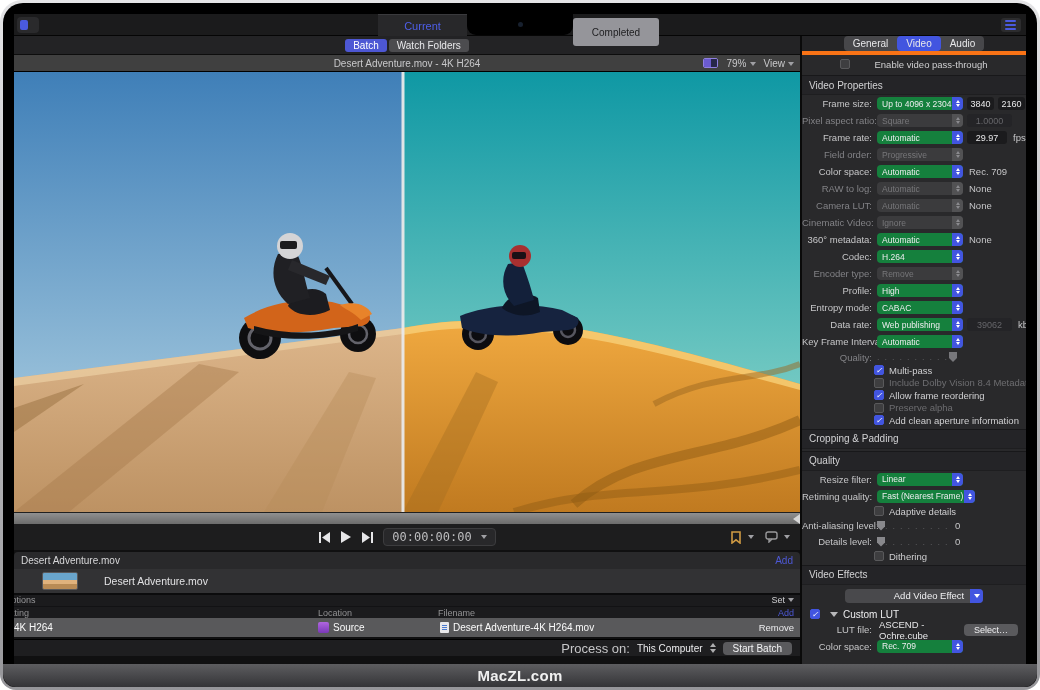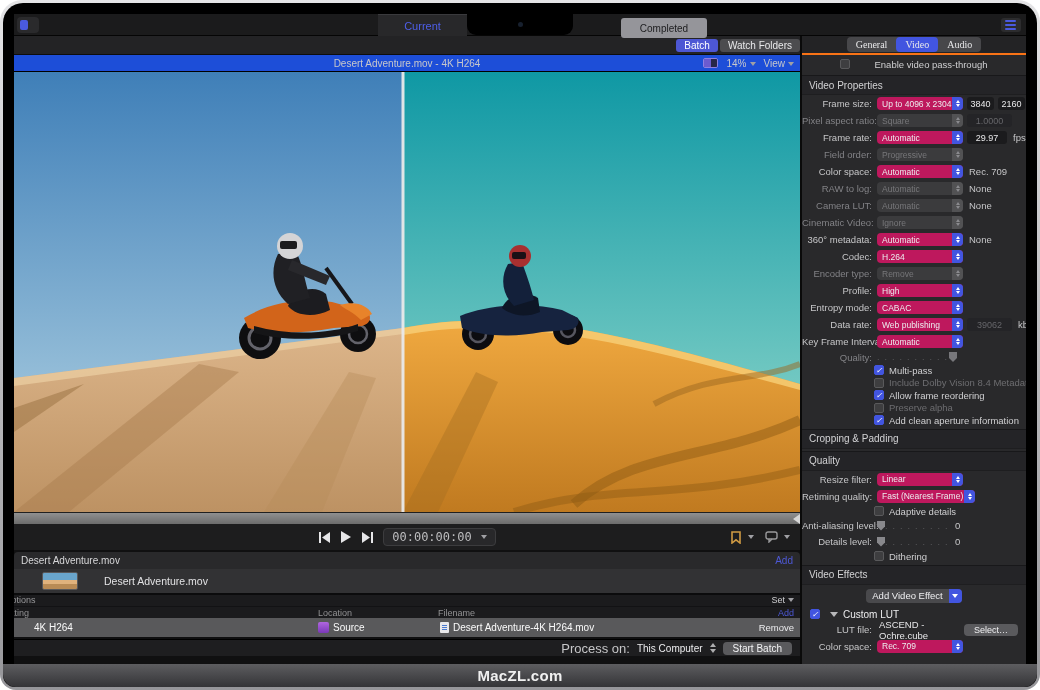--- a/index.html
+++ b/index.html
@@ -20,37 +20,37 @@
   .stub { position:absolute; left:3px; top:3px; width:22px; height:16px; background:#2a2a2c;
     border-radius:4px; overflow:hidden; }
   .stub i { display:block; width:8px; height:10px; margin:3px 0 0 3px; background:#4a5ae0; border-radius:2px; }
   .tab-current { position:absolute; left:364px; top:0; width:89px; height:22px; background:#28282a;
     border-top:1px solid #3a3a3d; color:#4e5ee8; font-size:11px;
     display:flex; align-items:center; justify-content:center; }
   .notch { position:absolute; left:453px; top:0; width:106px; height:21px; background:#000;
     border-radius:0 0 9px 9px; }
   .notch i { position:absolute; left:50%; top:8px; width:5px; height:5px; margin-left:-2px;
     border-radius:50%; background:#17202e; }
-  .tab-completed { position:absolute; left:559px; top:4px; width:86px; height:20px; background:#95959a;
-    border-radius:3px; color:#1d1d1f; font-size:10px; display:flex; align-items:center; justify-content:center;margin-left:48px; }
+  .tab-completed { position:absolute; left:559px; top:4px; width:86px; height:28px; background:#95959a;
+    border-radius:3px; color:#1d1d1f; font-size:10px; display:flex; align-items:center; justify-content:center; }
   .insp-toggle { position:absolute; right:5px; top:4px; width:20px; height:14px; background:#2c2c2e;
     border-radius:3px; display:flex; flex-direction:column; justify-content:center; gap:2px; padding-left:4px; }
   .insp-toggle i { width:11px; height:2px; background:#4a5ae0; border-radius:1px; }
 
   .main { display:flex; height:628px; }
   .leftpane { width:786px; display:flex; flex-direction:column; }
   .rightpane { width:226px; background:#29292b; border-left:2px solid #0a0a0a; display:flex; flex-direction:column; }
 
   
   .tabstrip { height:19px; background:#232325; border-bottom:1px solid #0d0d0d;
-    display:flex; align-items:center; justify-content:flex-end; gap:2px; }
+    display:flex; align-items:center; justify-content:center; gap:2px; }
   .seg { font-size:10px; padding:1px 8px; border-radius:3px; color:#e8e8ea; }
   .seg.batch { background:#4d57d4; color:#fff; }
   .seg.watch { background:#4c4c4f; }
-  .ptitle { height:17px; background:#1d4ed8; border-bottom:1px solid #000; position:relative; }
+  .ptitle { height:17px; background:#404040; border-bottom:1px solid #000; position:relative; }
   .ptitle .title { position:absolute; left:0; right:0; top:0; bottom:0; display:flex;
     align-items:center; justify-content:center; color:#c8c8ca; font-size:10px; }
   .pt-right { position:absolute; right:6px; top:0; height:100%; display:flex; align-items:center; gap:8px;
     color:#c8c8ca; font-size:10px; }
   .split-icon { display:flex; width:15px; height:10px; border:1px solid #8f7fe0; border-radius:2px; overflow:hidden; }
   .split-icon i:first-child { width:50%; background:#6b5bd0; }
   .split-icon i:last-child { width:50%; background:#27274a; }
   .chev { display:inline-block; width:0; height:0; border-left:3px solid transparent;
     border-right:3px solid transparent; border-top:4px solid #a0a0a4; margin-left:3px; vertical-align:middle; }
   .preview { height:440px; background:#000; position:relative; }
@@ -82,49 +82,49 @@
   .captions-row { height:11px; background:#1b1b1d; position:relative; }
   .captions-row .cap { position:absolute; left:-14px; top:0; color:#98989a; font-size:9px; }
   .setbtn { position:absolute; right:6px; top:0; color:#cfcfd1; font-size:9px; display:flex; align-items:center; }
   .cols-row { height:12px; background:#1b1b1d; border-top:1px solid #121214; position:relative;
     font-size:9px; color:#929294; }
   .cols-row span { position:absolute; top:1px; }
   .c-setting { left:-13px; } .c-location { left:304px; } .c-filename { left:424px; }
   .c-add { right:6px; color:#4d58d6; }
   .output-row { height:19px; background:#59595b; position:relative; display:flex; align-items:center;
     font-size:10px; color:#fafafa; }
-  .out-setting { margin-left:20px; }
+  .out-setting { margin-left:0; }
   .out-loc { position:absolute; left:304px; display:flex; align-items:center; gap:4px; }
   .loc-icon { width:11px; height:11px; border-radius:2px; background:linear-gradient(#b066e0,#7a38b8); }
   .out-file { position:absolute; left:426px; display:flex; align-items:center; gap:4px; }
   .doc-icon { width:9px; height:11px; background:#e9e9eb; border-radius:1px; position:relative; }
   .doc-icon::after { content:""; position:absolute; left:2px; top:3px; width:5px; height:1px;
     background:#4a7ad0; box-shadow:0 2px 0 #4a7ad0, 0 4px 0 #4a7ad0; }
   .removelink { position:absolute; right:6px; font-size:9.5px; color:#ececee; }
   .batch-footer { height:17px; background:#1e1e20; border-top:1px solid #000; margin-top:2px;
     display:flex; align-items:center; justify-content:flex-end; gap:7px; padding-right:8px; }
   .pol { color:#c6c6c8; font-size:13px; } .pov { color:#ececee; font-size:10px; }
   .mini-step { display:flex; flex-direction:column; gap:2px; }
   .mini-step i { width:0; height:0; border-left:3px solid transparent; border-right:3px solid transparent; }
   .mini-step .u { border-bottom:4px solid #aeaeb0; } .mini-step .d { border-top:4px solid #aeaeb0; }
   .start-btn { background:#5a5a5d; border-radius:4px; padding:1px 10px; color:#f2f2f4; font-size:10px; }
 
   
-  .insp-tabs { height:19px; background:#232325; border-bottom:2px solid #f97316;
-    display:flex; align-items:center; justify-content:center;font-family:Liberation Serif, serif; }
+  .insp-tabs { height:19px; background:#232325; border-bottom:4px solid #f97316;
+    display:flex; align-items:center; justify-content:center; }
   .insp-seg { display:flex; background:#47474a; border-radius:4px; overflow:hidden; }
   .insp-seg > div { font-size:10px; color:#e8e8ea; padding:2px 9px; }
   .insp-seg > div.active { background:#4255e0; border-radius:4px; }
   .pass-row { height:18px; display:flex; align-items:center; justify-content:center; gap:19px; }
   .shead { height:20px; display:flex; align-items:center; padding-left:7px; font-size:10px;
     color:#d2d2d4; background:#242427; border-top:1px solid #18181a; border-bottom:1px solid #1e1e20; margin-top:2px; }
   .prow { display:flex; align-items:center; height:17px; padding-right:4px; }
   .plabel { width:70px; text-align:right; font-size:9.5px; color:#c6c6c8; margin-right:5px; flex:none; white-space:nowrap; }
   .plabel.dis { color:#828286; }
-  .dd { display:flex; align-items:center; height:13px; width:86px; background:#be185d; border-radius:4px;
+  .dd { display:flex; align-items:center; height:13px; width:86px; background:#15803d; border-radius:4px;
     overflow:hidden; flex:none; }
   .dd .txt { flex:1; font-size:8.5px; color:#ececee; padding-left:5px; white-space:nowrap; overflow:hidden; }
   .dd .step { width:11px; align-self:stretch; background:#4255e0; display:flex; flex-direction:column;
     align-items:center; justify-content:center; gap:1px; flex:none; }
   .dd .step i { width:0; height:0; border-left:2.5px solid transparent; border-right:2.5px solid transparent; }
   .dd .step .u { border-bottom:3px solid #fff; } .dd .step .d { border-top:3px solid #fff; }
   .dd.dis { background:#3b3b3d; } .dd.dis .txt { color:#77777a; } .dd.dis .step { background:#525254; }
   .dd.dis .step .u { border-bottom-color:#8a8a8e; } .dd.dis .step .d { border-top-color:#8a8a8e; }
   .vbox { height:13px; background:#1b1b1d; border-radius:3px; display:flex; align-items:center;
     justify-content:center; font-size:9px; color:#e8e8ea; margin-left:4px; flex:none; }
@@ -136,21 +136,21 @@
   .cb.on { background:#4255e0; border-color:#4255e0; }
   .cb.on::after { content:"\2713"; display:block; color:#fff; font-size:8px; line-height:9px; text-align:center; }
   .clabel { font-size:9.5px; color:#cfcfd1; white-space:nowrap; }
   .clabel.dis { color:#6d6d70; }
   .dots { font-size:9px; color:#5c5c5e; letter-spacing:5px; white-space:nowrap; overflow:hidden; }
   .pin { width:8px; height:10px; background:#88888c; flex:none;
     clip-path:polygon(0 0,100% 0,100% 60%,50% 100%,0 60%); }
   .sval { font-size:9.5px; color:#c8c8ca; margin-left:8px; }
   .add-effect-row { height:22px; display:flex; align-items:center; justify-content:center; }
   .add-effect-btn { display:flex; align-items:center; background:#49494c; border-radius:4px;
-    overflow:hidden; height:14px; }
+    overflow:hidden; height:14px;padding-left:43px; }
   .add-effect-btn .txt { font-size:9.5px; color:#f0f0f2; padding:0 6px; }
   .add-effect-btn .step { width:13px; align-self:stretch; background:#4255e0; display:flex;
     align-items:center; justify-content:center; }
   .add-effect-btn .step i { width:0; height:0; border-left:3px solid transparent;
     border-right:3px solid transparent; border-top:4px solid #fff; }
   .lut-row { height:15px; display:flex; align-items:center; padding-left:8px; gap:5px; }
   .tri-down { width:0; height:0; border-left:4px solid transparent; border-right:4px solid transparent;
     border-top:5px solid #b8b8ba; }
   .lut-title { font-size:10px; color:#ececee; }
   .lutfile-row { height:16px; display:flex; align-items:center; }
@@ -189,21 +189,21 @@
           <span class="seg watch">Watch Folders</span>
         </div>
 
         <div class="ptitle">
           <div class="title">Desert Adventure.mov - 4K H264</div>
           <div class="pt-right">
             <span class="split-icon">
                 <i></i>
                 <i></i>
               </span>
-            <span><span>14%</span><i class="chev"></i></span>
+            <span><span>79%</span><i class="chev"></i></span>
             <span><span>View</span><i class="chev"></i></span>
           </div>
         </div>
 
         <div class="preview">
           <svg width="786" height="440" viewBox="0 0 786 440">
             <defs>
               <linearGradient id="skyL" x1="0" y1="0" x2="0" y2="1">
                 <stop offset="0" stop-color="#3f7fb8"></stop>
                   <stop offset="1" stop-color="#b9d8e6"></stop>

